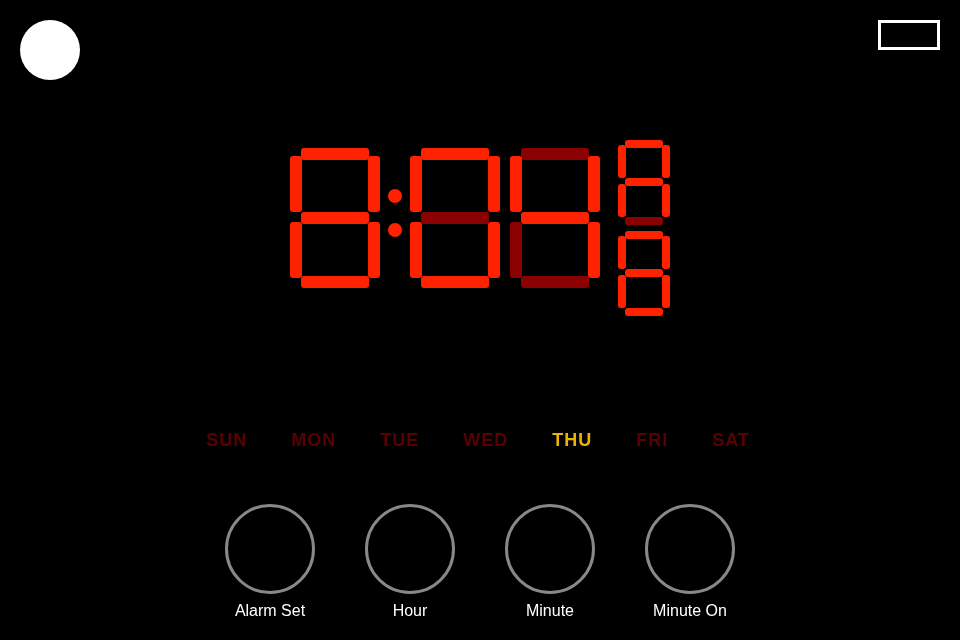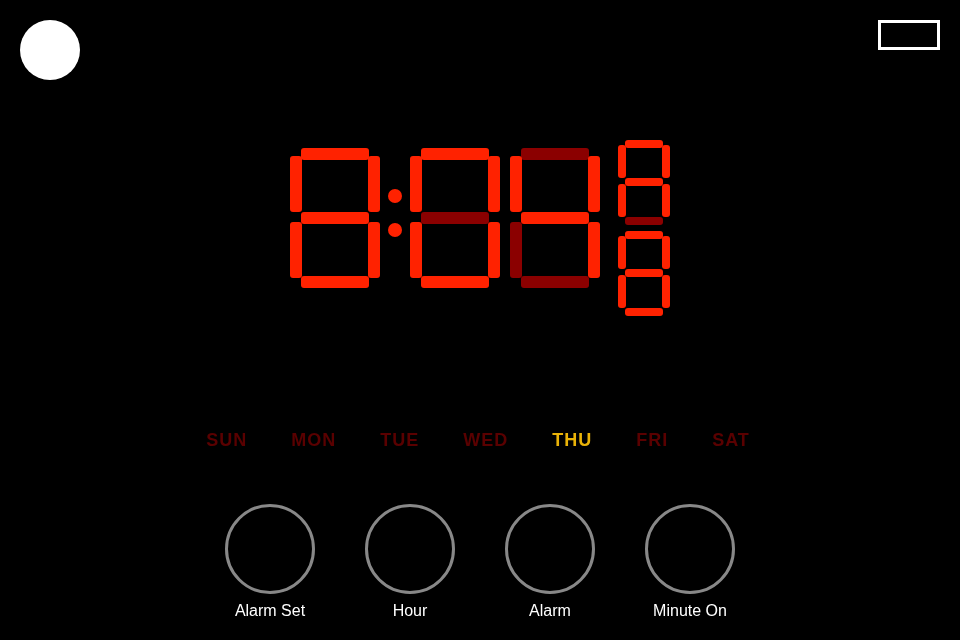--- a/index.html
+++ b/index.html
@@ -301,19 +301,19 @@
 <div class="btn-group">
       <button class="round-btn"></button>
       <span class="btn-label">Alarm Set</span>
     </div>
     <div class="btn-group">
       <button class="round-btn"></button>
       <span class="btn-label">Hour</span>
     </div>
     <div class="btn-group">
       <button class="round-btn"></button>
-      <span class="btn-label">Alarm</span>
+      <span class="btn-label">Minute</span>
     </div>
     <div class="btn-group">
       <button class="round-btn"></button>
       <span class="btn-label">Minute On</span>
     </div>
   </div>
 
 </body></html>

